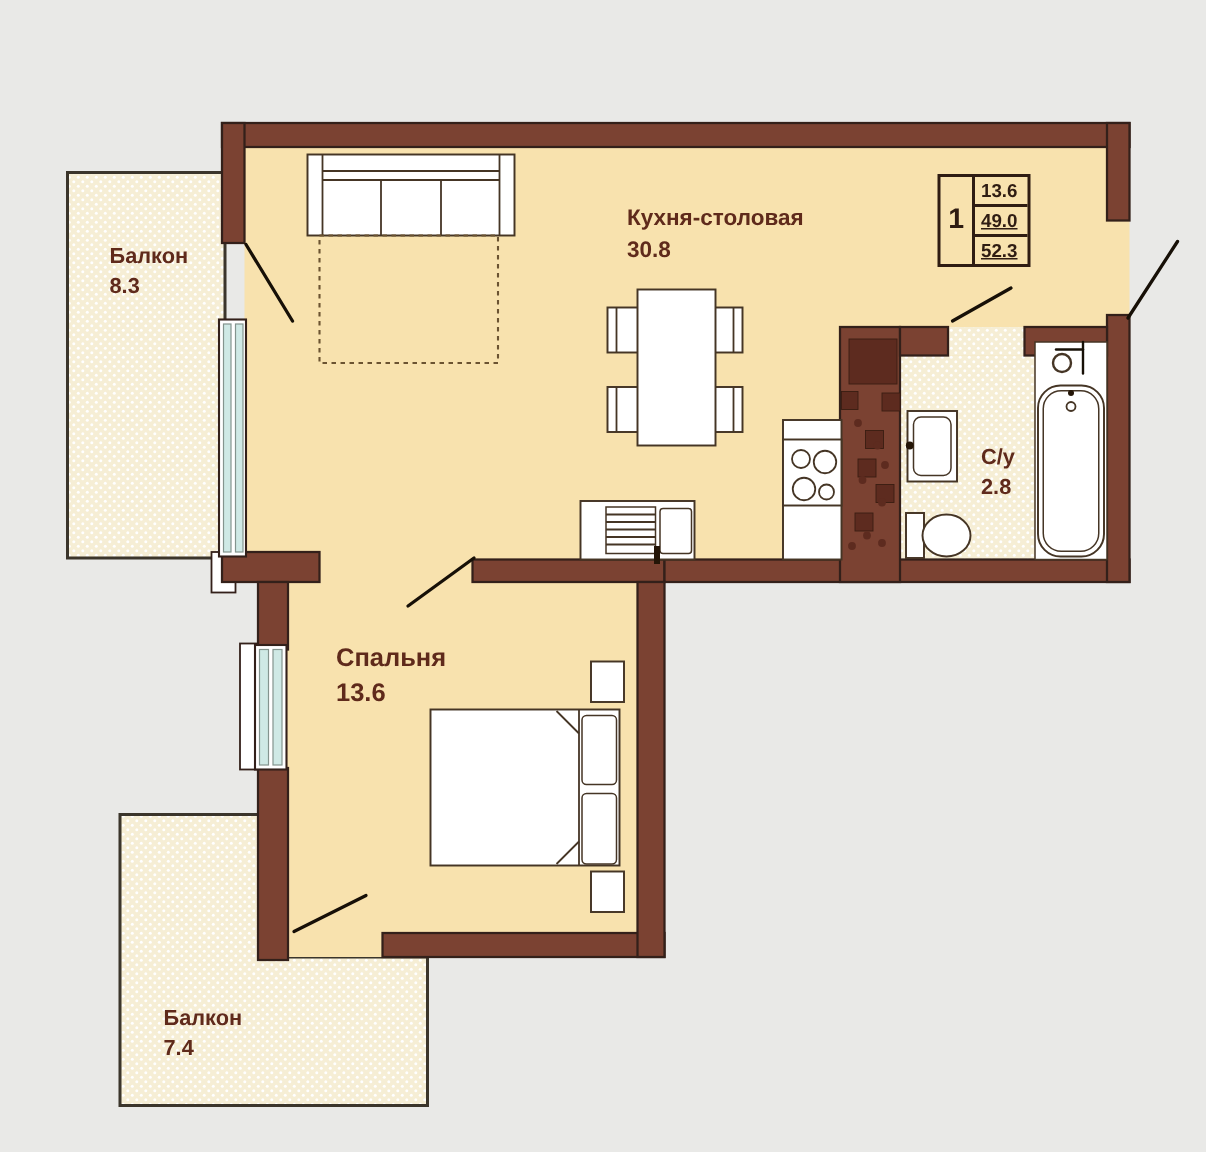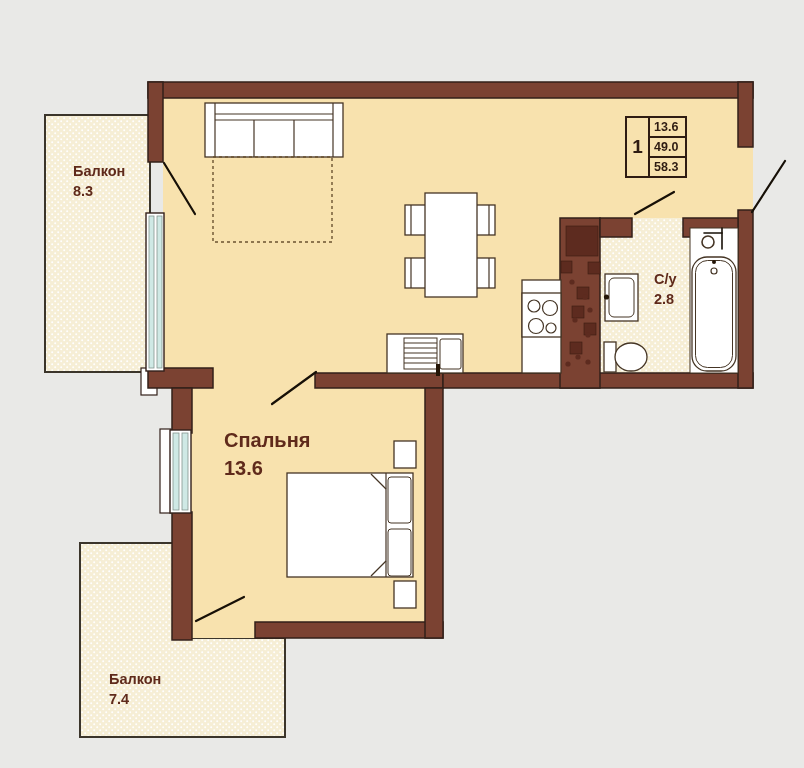--- a/index.html
+++ b/index.html
@@ -33,33 +33,33 @@
   .furn-thin{fill:#ffffff;stroke:var(--furn-line);stroke-width:1;}
   .fline{stroke:var(--furn-line);stroke-width:1.2;fill:none;}
   .dashed{fill:none;stroke:#6b5331;stroke-width:1.4;stroke-dasharray:3 3;}
   .door{stroke:var(--door-line);stroke-width:2.2;fill:none;stroke-linecap:round;}
   .decor{fill:var(--shaft-decor);stroke:#3a1d12;stroke-width:0.6;}
   .decordot{fill:var(--shaft-decor);stroke:none;}
   .darkmark{fill:#241507;stroke:none;}
 
   .room-label{position:absolute;color:var(--text);font-weight:700;line-height:1.38;white-space:nowrap;}
   .lbl-kitchen{left:418px;top:136px;font-size:15px;}
-  .lbl-bedroom{left:224px;top:427px;font-size:20px;}
-  .lbl-bath{left:654px;top:269px;font-size:14.5px;}
+  .lbl-bedroom{left:224px;top:427px;font-size:17px;}
+  .lbl-bath{left:654px;top:295px;font-size:14.5px;}
   .lbl-balc1{left:73px;top:161px;font-size:14.5px;}
   .lbl-balc2{left:109px;top:669px;font-size:14.5px;}
 
   .legend{position:absolute;left:625px;top:116px;width:62px;height:62px;
     border:2px solid var(--legend-line);background:var(--floor);display:flex;box-sizing:border-box;}
   .legend .rooms{width:21px;display:flex;align-items:center;justify-content:center;
     font-size:19px;font-weight:700;color:var(--legend-line);}
   .legend .vals{flex:1;display:flex;flex-direction:column;border-left:2px solid var(--legend-line);}
   .legend .vals div{flex:1;display:flex;align-items:center;padding-left:4px;
     font-size:12.5px;font-weight:700;color:var(--legend-line);}
-  .legend .vals div + div{border-top:2px solid var(--legend-line);}
+  .legend .vals div + div{border-top:2px solid var(--legend-line);text-decoration:underline;}
 </style>
 </head>
 <body>
 
 <div class="canvas">
 
 <svg width="804" height="768" viewBox="0 0 804 768">
   <defs>
     <pattern id="dots" width="6" height="6" patternUnits="userSpaceOnUse">
       <rect class="dotbg" width="6" height="6"></rect>
@@ -214,24 +214,28 @@
     <line class="door" x1="752" y1="212" x2="785" y2="161"></line>
     <line class="door" x1="196" y1="621" x2="244" y2="597"></line>
   </g>
 </svg>
 
 <div class="legend">
   <div class="rooms">1</div>
   <div class="vals">
     <div>13.6</div>
     <div>49.0</div>
-    <div>58.3</div>
+    <div>52.3</div>
   </div>
 </div>
 
+<div class="room-label lbl-kitchen">
+  <div>Кухня-столовая</div>
+  <div>30.8</div>
+</div>
 <div class="room-label lbl-bedroom">
   <div>Спальня</div>
   <div>13.6</div>
 </div>
 <div class="room-label lbl-bath">
   <div>С/у</div>
   <div>2.8</div>
 </div>
 <div class="room-label lbl-balc1">
   <div>Балкон</div>

